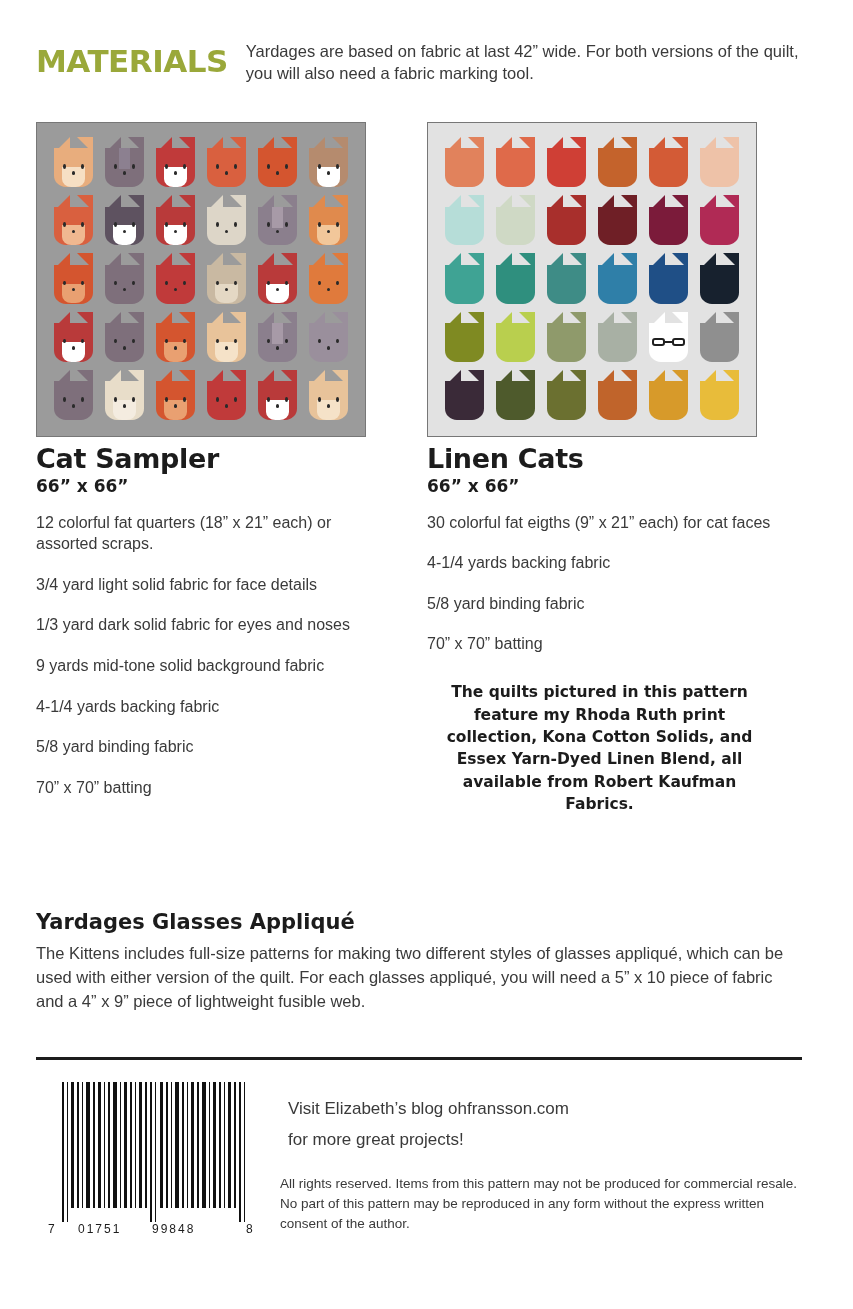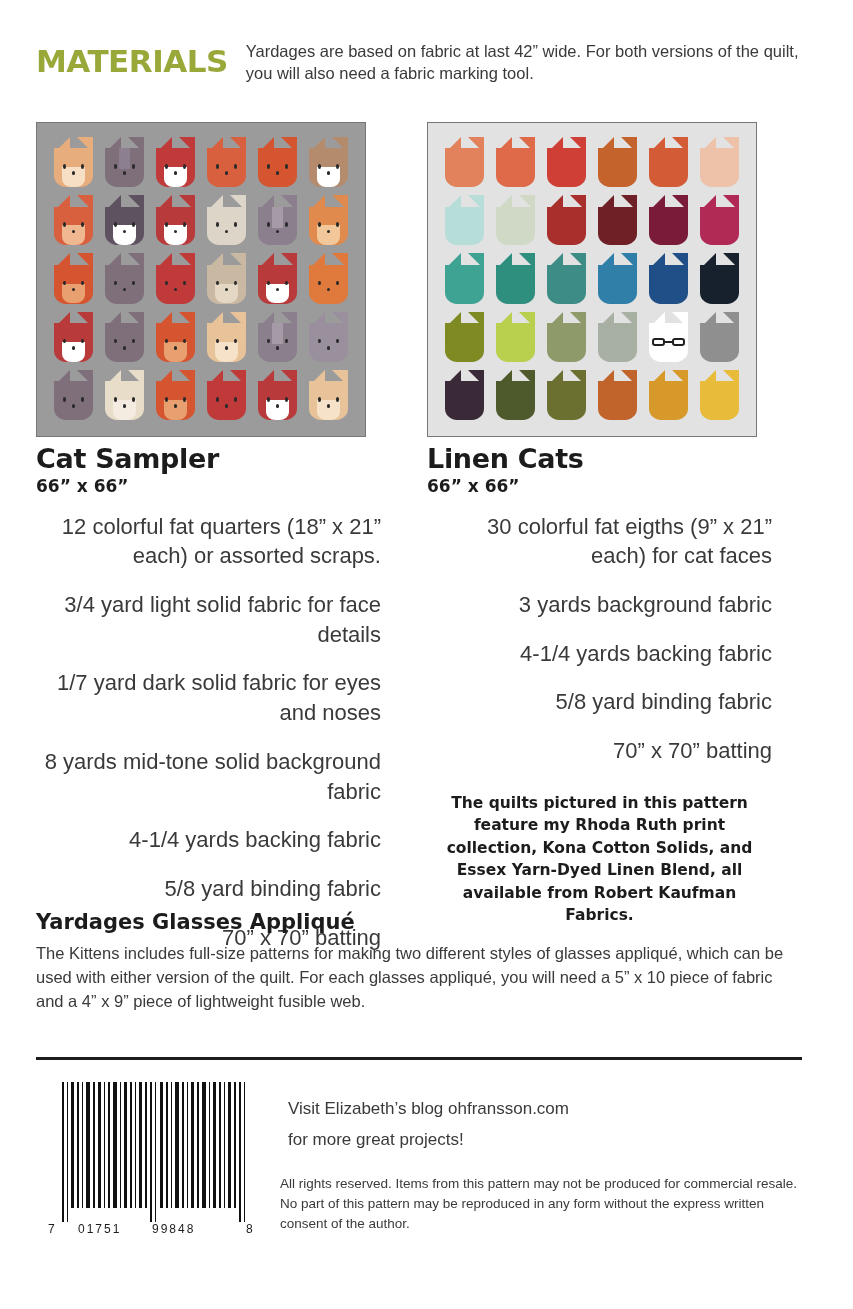--- a/index.html
+++ b/index.html
@@ -189,25 +189,24 @@
     line-height: 1.1;
   }
   .quilt-size {
     font-family: "DejaVu Sans", sans-serif;
     font-weight: bold;
     font-size: 17px;
     color: #1c1c1c;
     margin: 0 0 16px 0;
   }
   .mat-item {
-    font-size: 22px;
+    font-size: 16px;
     line-height: 1.35;
     color: #3a3a3a;
     margin: 8px 0 19px 0;
-    text-align: right;
   }
   .note {
     font-family: "DejaVu Sans", sans-serif;
     font-weight: bold;
     font-size: 15.5px;
     line-height: 1.45;
     color: #1c1c1c;
     text-align: center;
     margin: 26px 6px 0 6px;
   }
@@ -730,32 +729,31 @@
           <div class="head" style="background: rgb(232, 188, 58);"></div>
         </div>
       </div>
   </div>
 
   <div class="col" id="col-left">
     <h2 class="quilt-name">Cat Sampler</h2>
     <div class="quilt-size">66” x 66”</div>
     <p class="mat-item">12 colorful fat quarters (18” x 21” each) or assorted scraps.</p>
     <p class="mat-item">3/4 yard light solid fabric for face details</p>
-    <p class="mat-item">1/7 yard dark solid fabric for eyes and noses</p>
-    <p class="mat-item">8 yards mid-tone solid background fabric</p>
+    <p class="mat-item">1/3 yard dark solid fabric for eyes and noses</p>
+    <p class="mat-item">9 yards mid-tone solid background fabric</p>
     <p class="mat-item">4-1/4 yards backing fabric</p>
     <p class="mat-item">5/8 yard binding fabric</p>
     <p class="mat-item">70” x 70” batting</p>
   </div>
 
   <div class="col" id="col-right">
     <h2 class="quilt-name">Linen Cats</h2>
     <div class="quilt-size">66” x 66”</div>
     <p class="mat-item">30 colorful fat eigths (9” x 21” each) for cat faces</p>
-    <p class="mat-item">3 yards background fabric</p>
     <p class="mat-item">4-1/4 yards backing fabric</p>
     <p class="mat-item">5/8 yard binding fabric</p>
     <p class="mat-item">70” x 70” batting</p>
     <p class="note">The quilts pictured in this pattern feature my Rhoda Ruth print collection, Kona Cotton Solids, and Essex Yarn-Dyed Linen Blend, all available from Robert Kaufman Fabrics.</p>
   </div>
 
   <div id="optional">
     <h3>Yardages Glasses Appliqué</h3>
     <p>The Kittens includes full-size patterns for making two different styles of glasses appliqué, which can be used with either version of the quilt. For each glasses appliqué, you will need a 5” x 10 piece of fabric and a 4” x 9” piece of lightweight fusible web.</p>
   </div>

